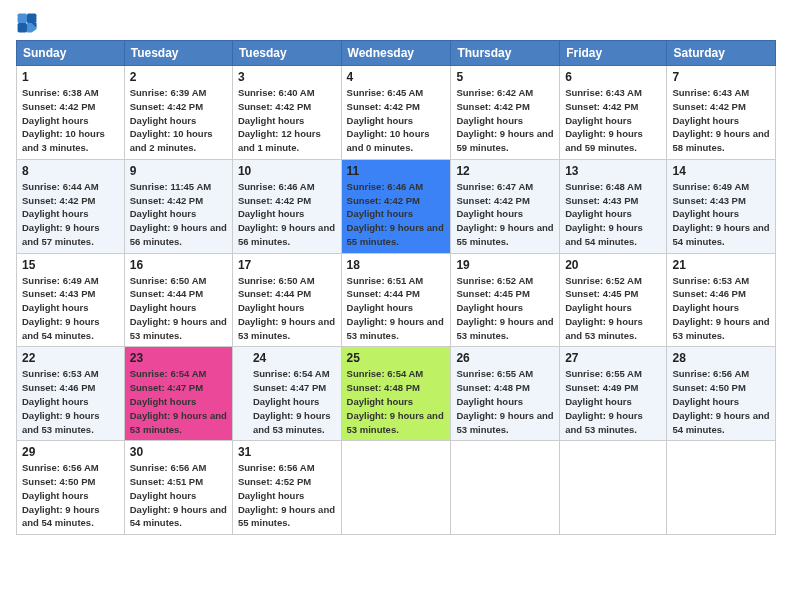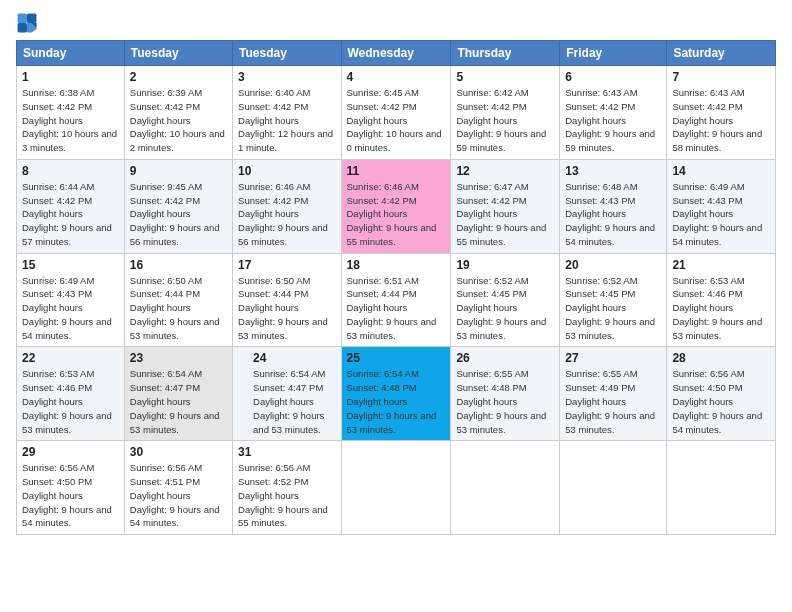--- a/index.html
+++ b/index.html
@@ -84,20 +84,21 @@
       font-size: 12px;
       font-weight: bold;
       color: #222;
       display: block;
       margin-bottom: 2px;
     }
     .day-detail {
       color: #333;
       font-size: 9.5px;
       line-height: 1.45;
+      font-weight: bold;
     }
     .empty-cell {
       background: #fff !important;
     }
   </style>
 </head>
 <body>
 
 <div class="page">
   <div class="header-row">
@@ -204,36 +205,36 @@
         <div class="day-detail">
           <span>Sunrise: 6:44 AM</span><br>
           <span>Sunset: 4:42 PM</span><br>
           <span>Daylight hours</span><br>
           <span>Daylight: 9 hours and 57 minutes.</span>
         </div>
           </td>
           <td style="background: rgb(240, 244, 251);">
         <span class="day-num">9</span>
         <div class="day-detail">
-          <span>Sunrise: 9:45 AM</span><br>
+          <span>Sunrise: 11:45 AM</span><br>
           <span>Sunset: 4:42 PM</span><br>
           <span>Daylight hours</span><br>
           <span>Daylight: 9 hours and 56 minutes.</span>
         </div>
           </td>
           <td style="background: rgb(240, 244, 251);">
         <span class="day-num">10</span>
         <div class="day-detail">
           <span>Sunrise: 6:46 AM</span><br>
           <span>Sunset: 4:42 PM</span><br>
           <span>Daylight hours</span><br>
           <span>Daylight: 9 hours and 56 minutes.</span>
         </div>
           </td>
-          <td style="background: #f9a8d4;">
+          <td style="background: #3b82f6;">
         <span class="day-num">11</span>
         <div class="day-detail">
           <span>Sunrise: 6:46 AM</span><br>
           <span>Sunset: 4:42 PM</span><br>
           <span>Daylight hours</span><br>
           <span>Daylight: 9 hours and 55 minutes.</span>
         </div>
           </td>
           <td style="background: rgb(240, 244, 251); margin-top: 20px;">
         <span class="day-num">12</span>
@@ -331,39 +332,39 @@
         <tr>
           <td style="background: rgb(240, 244, 251);">
         <span class="day-num">22</span>
         <div class="day-detail">
           <span>Sunrise: 6:53 AM</span><br>
           <span>Sunset: 4:46 PM</span><br>
           <span>Daylight hours</span><br>
           <span>Daylight: 9 hours and 53 minutes.</span>
         </div>
           </td>
-          <td style="background: #e5e5e5; margin-top: 12px;">
+          <td style="background: #ec4899; margin-top: 12px;">
         <span class="day-num">23</span>
         <div class="day-detail">
           <span>Sunrise: 6:54 AM</span><br>
           <span>Sunset: 4:47 PM</span><br>
           <span>Daylight hours</span><br>
           <span>Daylight: 9 hours and 53 minutes.</span>
         </div>
           </td>
           <td style="background: rgb(240, 244, 251); padding-left: 20px;">
         <span class="day-num">24</span>
         <div class="day-detail">
           <span>Sunrise: 6:54 AM</span><br>
           <span>Sunset: 4:47 PM</span><br>
           <span>Daylight hours</span><br>
           <span>Daylight: 9 hours and 53 minutes.</span>
         </div>
           </td>
-          <td style="background: #0ea5e9;">
+          <td style="background: #bef264;">
         <span class="day-num">25</span>
         <div class="day-detail">
           <span>Sunrise: 6:54 AM</span><br>
           <span>Sunset: 4:48 PM</span><br>
           <span>Daylight hours</span><br>
           <span>Daylight: 9 hours and 53 minutes.</span>
         </div>
           </td>
           <td style="background: rgb(240, 244, 251);">
         <span class="day-num">26</span>

